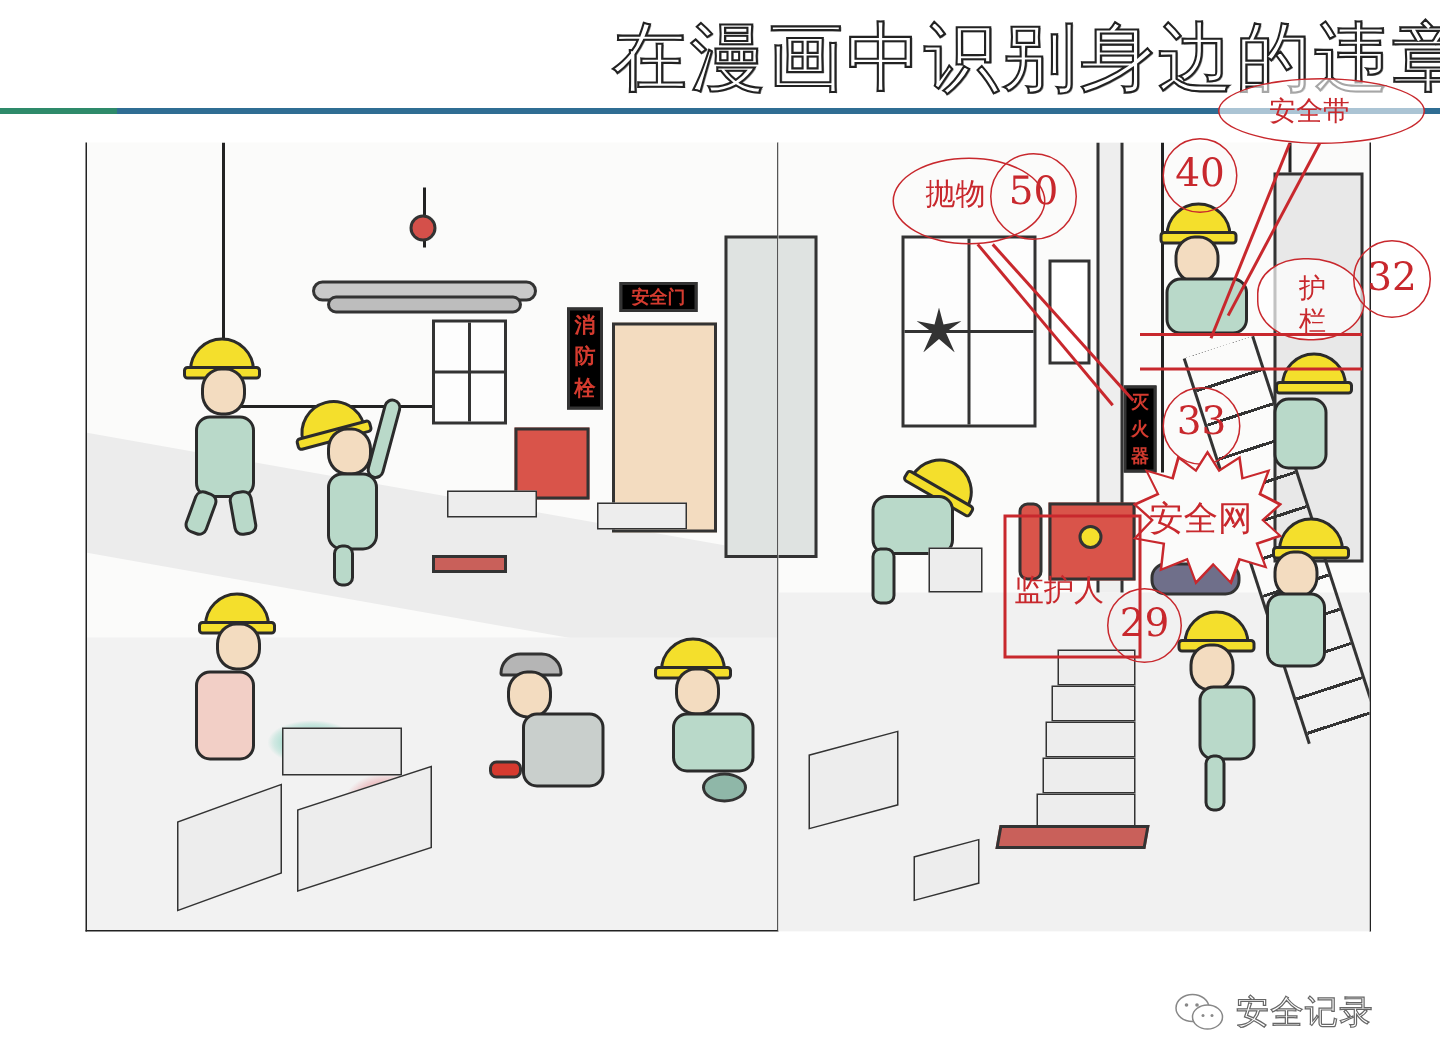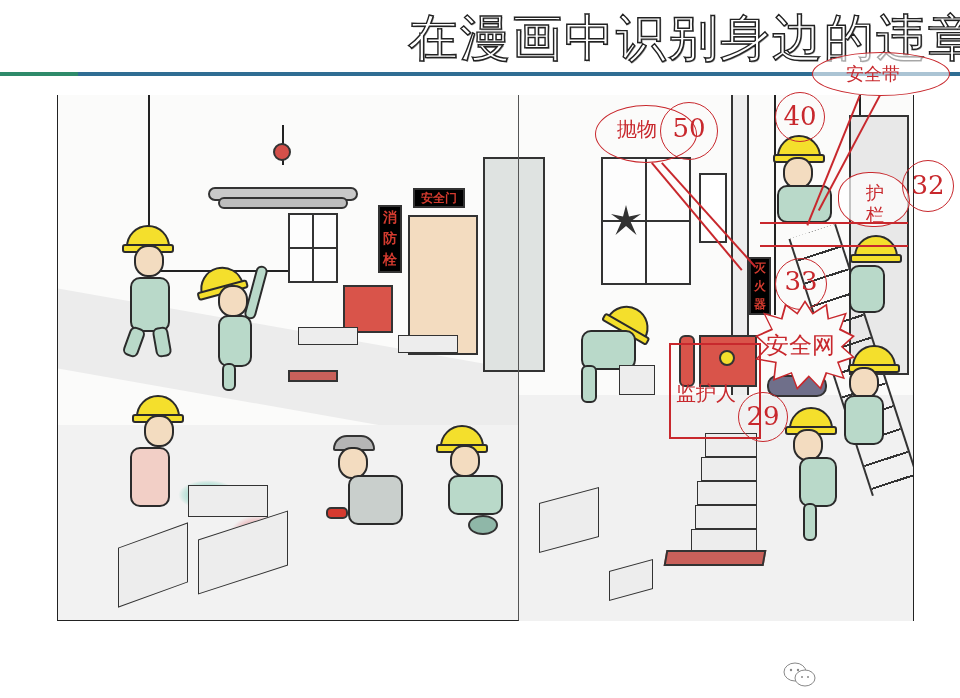--- a/index.html
+++ b/index.html
@@ -212,13 +212,14 @@
 
 <div class="watermark">
   <svg width="36" height="28" viewBox="0 0 36 28">
     <ellipse cx="13" cy="11" rx="11" ry="9" fill="#fff" stroke="#888" stroke-width="1"></ellipse>
     <ellipse cx="23" cy="17" rx="10" ry="8" fill="#fff" stroke="#888" stroke-width="1"></ellipse>
     <circle cx="9" cy="9" r="1.2" fill="#888"></circle>
       <circle cx="16" cy="9" r="1.2" fill="#888"></circle>
     <circle cx="20" cy="16" r="1" fill="#888"></circle>
       <circle cx="26" cy="16" r="1" fill="#888"></circle>
   </svg>
+  <span class="wm-text">安全记录</span>
 </div>
 
 </body></html>

